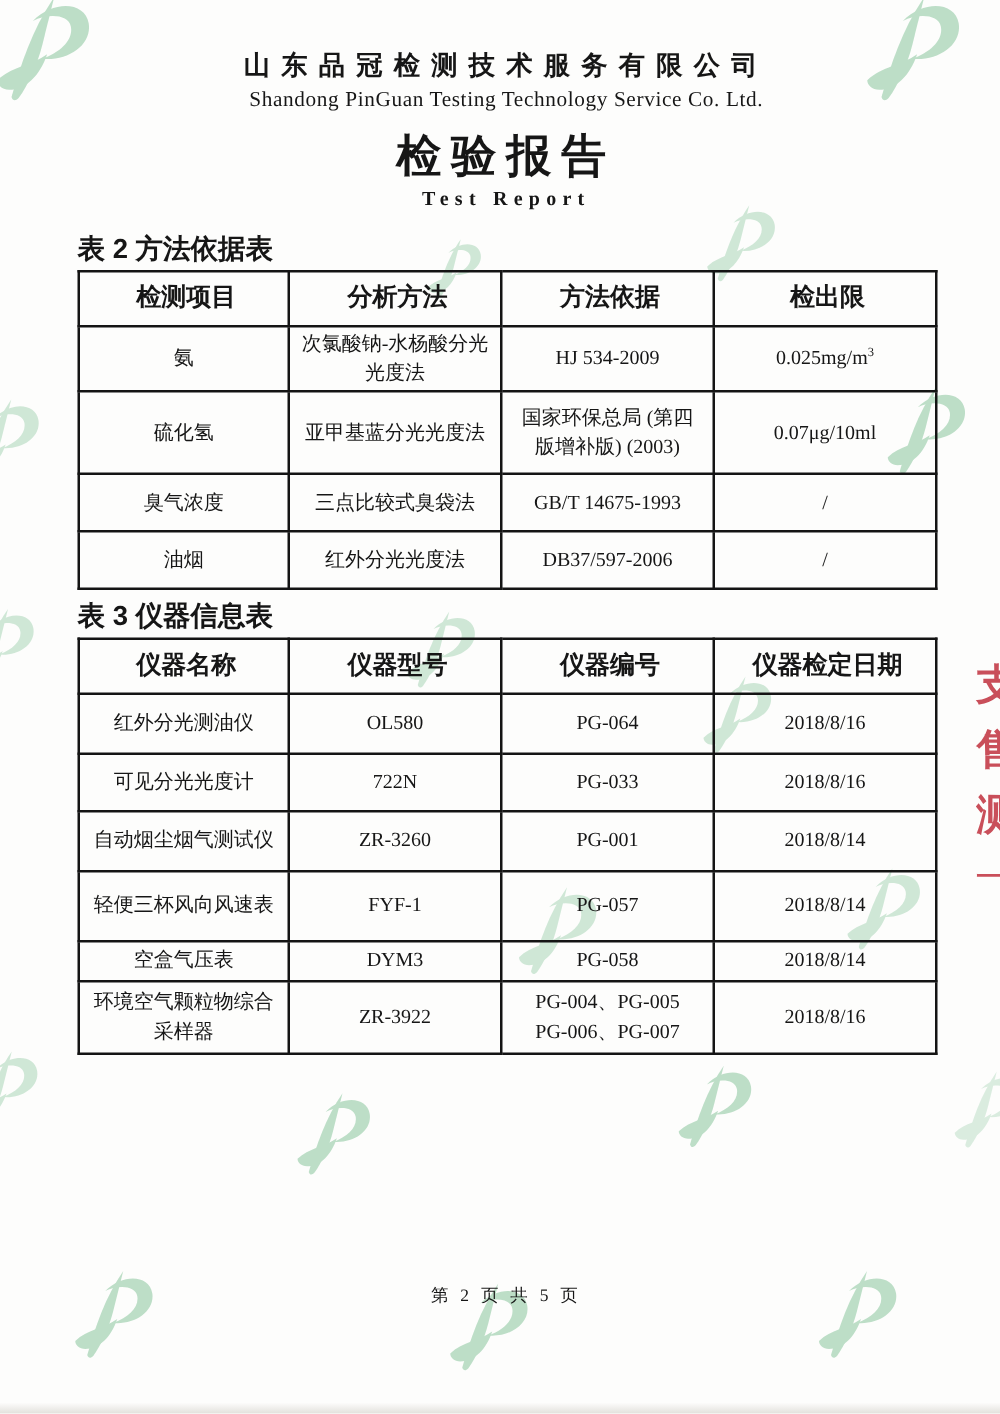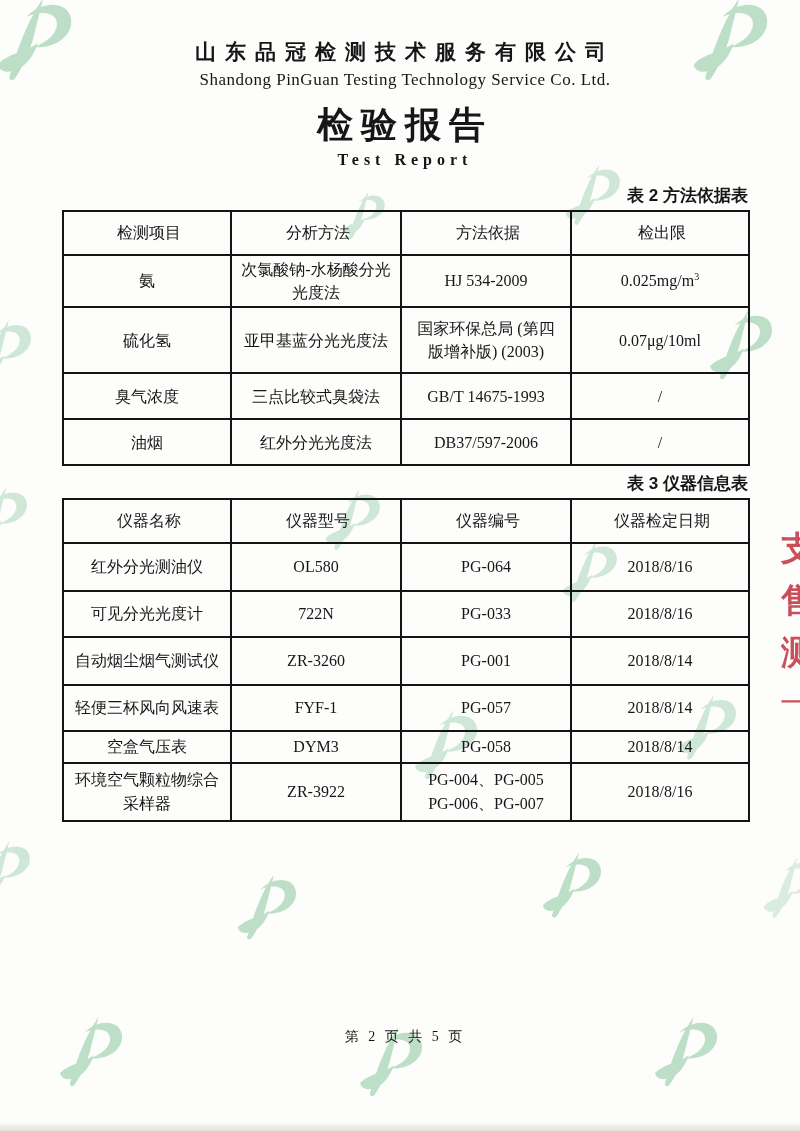--- a/index.html
+++ b/index.html
@@ -27,42 +27,42 @@
   }
   .title-cn{
     font-size:36px;font-weight:bold;letter-spacing:8px;
     margin:14px 0 0 0;line-height:1.2;
   }
   .title-en{
     font-size:16px;font-weight:bold;letter-spacing:5px;
     margin:2px 0 0 0;line-height:1.3;
   }
   .tbl-caption{
-    text-align:right;
+    text-align:left;
     font-family:"Liberation Sans","DejaVu Sans",sans-serif;
-    font-size:17px;font-weight:bold;
+    font-size:22px;font-weight:bold;
     margin:16px 0 3px 0;line-height:1.2;
   }
   .tbl-caption.second{margin-top:8px;}
   table{
     border-collapse:collapse;
     table-layout:fixed;
     width:686px;
   }
   td,th{
     border:2px solid #141414;
     text-align:center;vertical-align:middle;
     padding:2px 8px;
     font-size:16px;
     line-height:1.45;
     overflow:hidden;
   }
   th{
     font-family:"Liberation Sans","DejaVu Sans",sans-serif;
-    font-weight:normal;font-size:16px;padding-left:12px;
+    font-weight:bold;font-size:20px;padding-left:12px;
   }
   sup{font-size:10px;vertical-align:super;line-height:0;}
   .num{letter-spacing:0px;}
   
   .wm{position:absolute;pointer-events:none;}
   .wm-a{opacity:0.7;}
   .wm-b{opacity:0.5;}
   .wm-c{opacity:0.38;}
   
   .stamp{
@@ -229,21 +229,21 @@
         <td class="num">722N</td>
         <td class="num">PG-033</td>
         <td class="num">2018/8/16</td>
       </tr>
       <tr style="height:48px">
         <td>自动烟尘烟气测试仪</td>
         <td class="num">ZR-3260</td>
         <td class="num">PG-001</td>
         <td class="num">2018/8/14</td>
       </tr>
-      <tr style="height:46px">
+      <tr style="height:56px">
         <td>轻便三杯风向风速表</td>
         <td class="num">FYF-1</td>
         <td class="num">PG-057</td>
         <td class="num">2018/8/14</td>
       </tr>
       <tr style="height:32px">
         <td>空盒气压表</td>
         <td class="num">DYM3</td>
         <td class="num">PG-058</td>
         <td class="num">2018/8/14</td>

